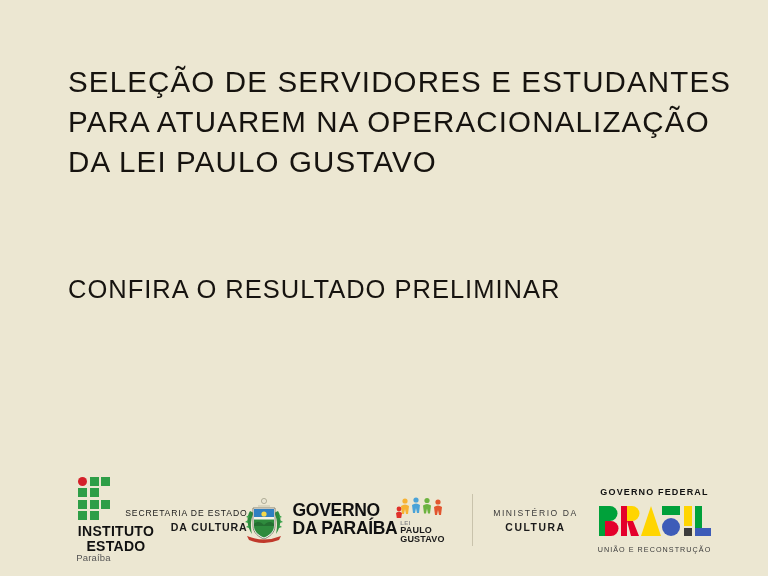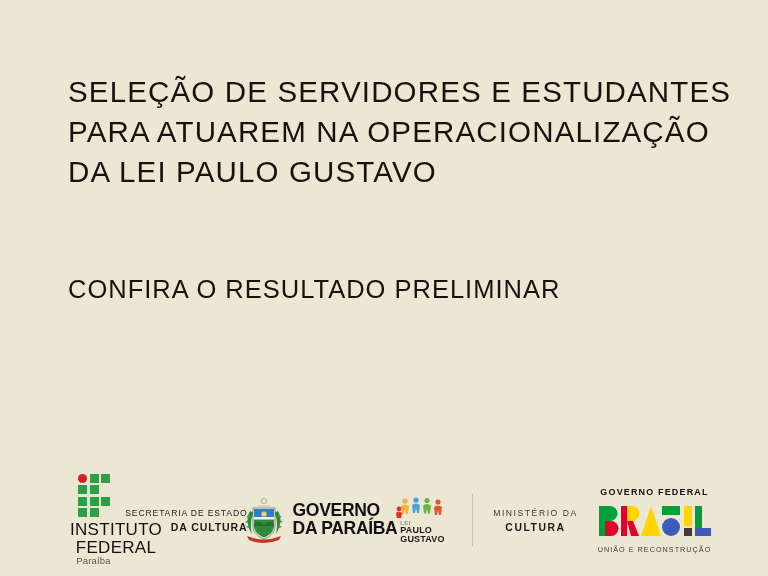--- a/index.html
+++ b/index.html
@@ -18,21 +18,21 @@
     width: 768px;
     height: 576px;
     background: #ece7d2;
     box-sizing: border-box;
   }
 
   
   .headline-block {
     position: absolute;
     left: 68px;
-    top: 72px;
+    top: 62px;
     width: 690px;
   }
   .headline {
     font-size: 29.5px;
     line-height: 40px;
     letter-spacing: 1.15px;
     color: #16130f;
     font-weight: 500;
     margin: 0;
     white-space: pre-line;
@@ -114,22 +114,22 @@
     width: 9px; height: 9px;
     border-radius: 50%;
     background: #d4202a;
   }
   .iff-text {
     text-align: center;
     line-height: 1.03;
     color: #111;
   }
   .iff-text .l1, .iff-text .l2 {
-    font-size: 17px;
-    font-weight: normal;
+    font-size: 14px;
+    font-weight: bold;
     letter-spacing: 0.3px;
     display: block;
     padding-left: 45px;
   }
   .iff-text .l3 {
     font-size: 9.5px;
     font-weight: 400;
     color: #555;
     display: block;
     letter-spacing: 0.2px;
@@ -290,21 +290,21 @@
         <div class="iff-sq empty"></div>
         <div class="iff-sq"></div>
         <div class="iff-sq"></div>
         <div class="iff-sq"></div>
         <div class="iff-sq"></div>
         <div class="iff-sq"></div>
         <div class="iff-sq empty"></div>
       </div>
       <div class="iff-text">
         <span class="l1">INSTITUTO</span>
-        <span class="l2">FEDERAL</span>
+        <span class="l2">ESTADO</span>
         <span class="l3">Paraíba</span>
       </div>
     </div>
 
     <div class="logo-slot secult">
       <div class="l1">SECRETARIA DE ESTADO</div>
       <div class="l2">DA CULTURA</div>
     </div>
 
     <div class="logo-slot gov-pb">

